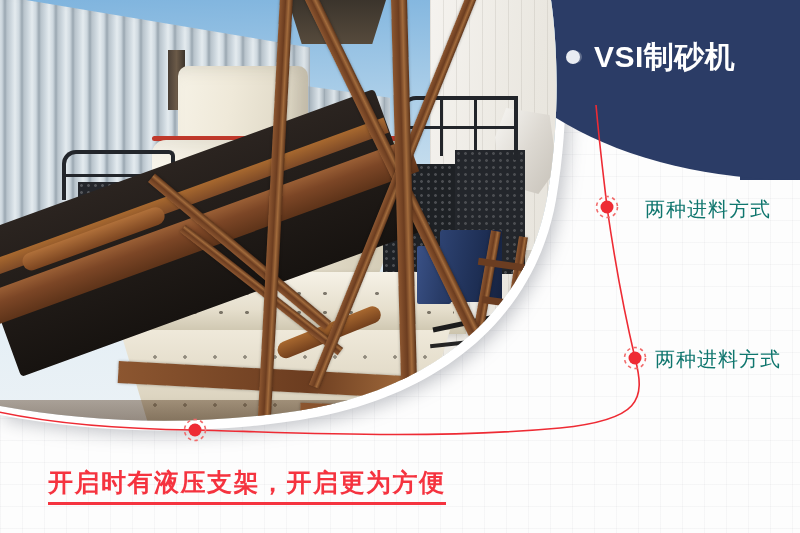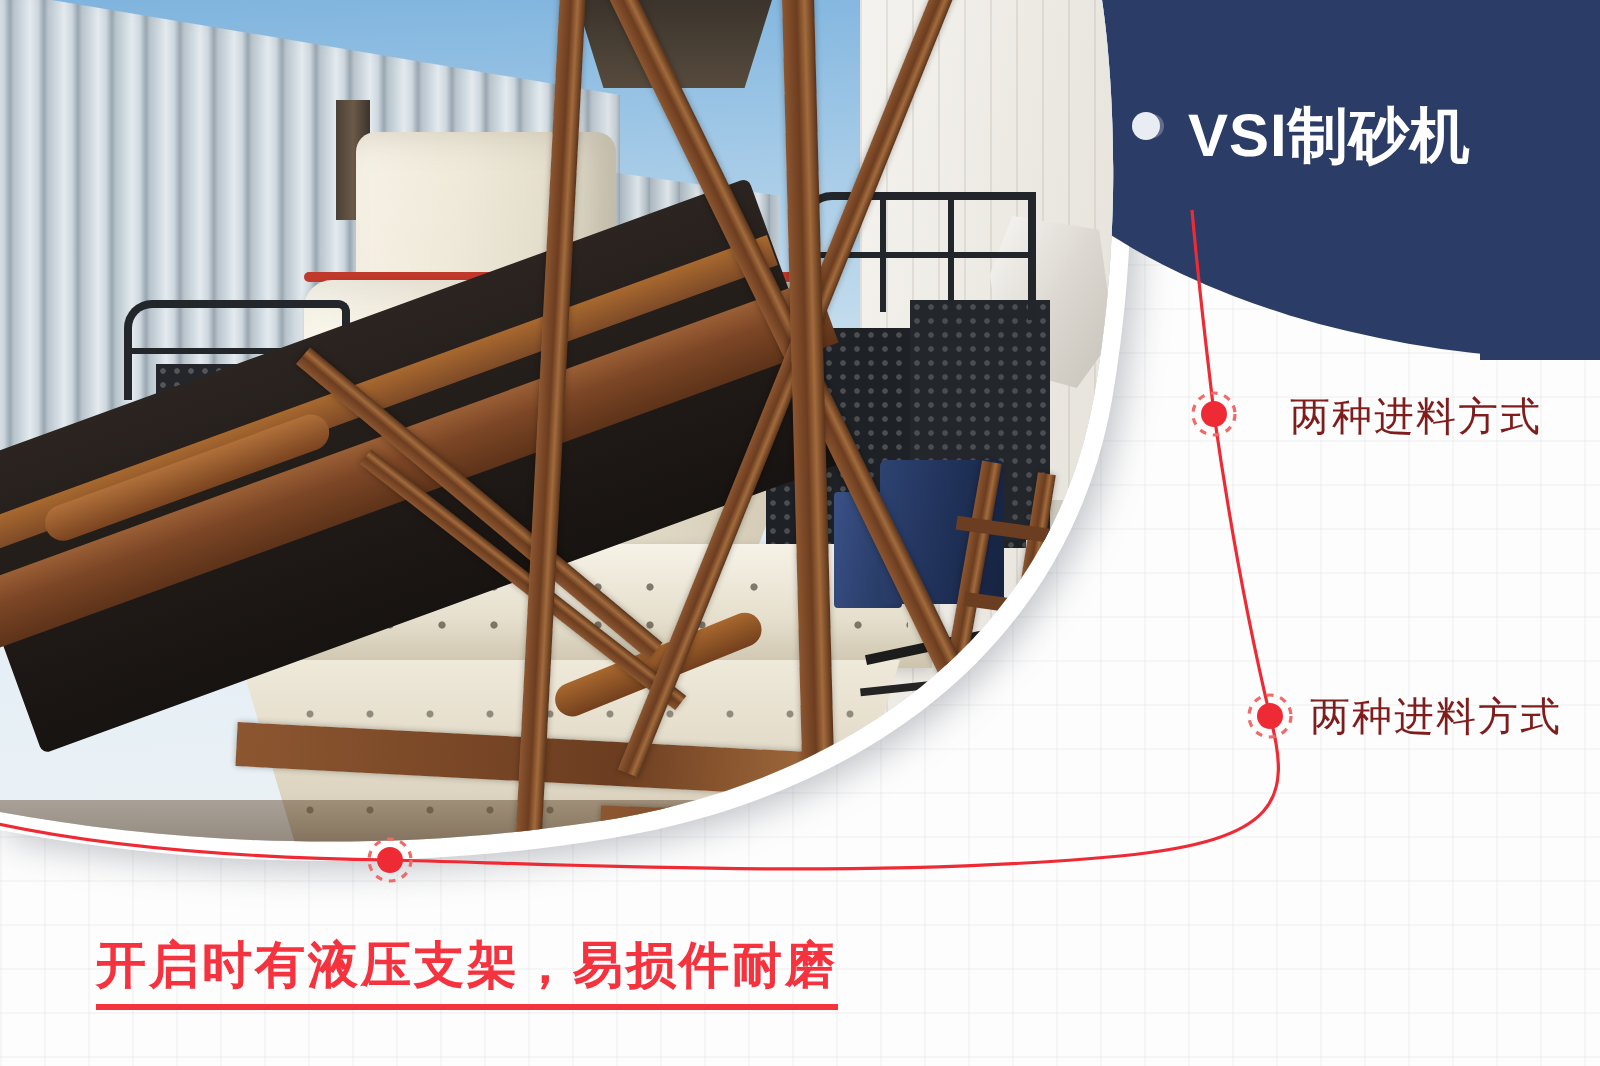--- a/index.html
+++ b/index.html
@@ -39,21 +39,21 @@
     position:absolute;left:566px;top:42px;z-index:6;
     display:flex;align-items:center;gap:14px;
   }
   .title-dot{
     width:14px;height:14px;border-radius:50%;
     background:#e9ecf2;display:block;flex:0 0 auto;
     box-shadow:3px 0 0 -1px rgba(255,255,255,.25);
   }
   .title-text{
     color:#ffffff;font-size:30px;font-weight:bold;letter-spacing:.5px;
-    line-height:1;white-space:nowrap;margin-top:12px;
+    line-height:1;white-space:nowrap;
   }
 
   
   .photo-clip{
     position:absolute;left:0;top:0;width:620px;height:470px;z-index:3;
   }
   .photo-shadow{
     position:absolute;left:0;top:0;width:620px;height:470px;z-index:1;
     filter:drop-shadow(4px 4px 9px rgba(80,85,100,.35));
   }
@@ -287,21 +287,21 @@
   .ground{
     position:absolute;left:0;top:400px;width:600px;height:70px;
     background:linear-gradient(180deg,rgba(90,62,36,.45),rgba(52,34,18,.75));
   }
 
   
   .red-svg{position:absolute;left:0;top:0;width:800px;height:533px;z-index:5;pointer-events:none;}
 
   
   .feature{
-    position:absolute;z-index:7;color:#7f1d1d;font-size:20px;line-height:1.5;
+    position:absolute;z-index:7;color:#0f766e;font-size:20px;line-height:1.5;
     white-space:nowrap;letter-spacing:1px;
   }
   .feat-1{left:645px;top:194px;}
   .feat-2{left:655px;top:344px;}
   .feat-2 div + div{margin-top:14px;}
 
   
   .caption{
     position:absolute;left:48px;top:466px;z-index:8;
     color:#f5333f;font-size:25px;font-weight:bold;letter-spacing:1.5px;
@@ -420,15 +420,15 @@
   </svg>
 
   <div class="feature feat-1">
     <div>两种进料方式</div>
   </div>
 
   <div class="feature feat-2">
     <div>两种进料方式</div>
   </div>
 
-  <div class="caption">开启时有液压支架，易损件耐磨</div>
+  <div class="caption">开启时有液压支架，开启更为方便</div>
 
 </div>
 
 </body></html>

